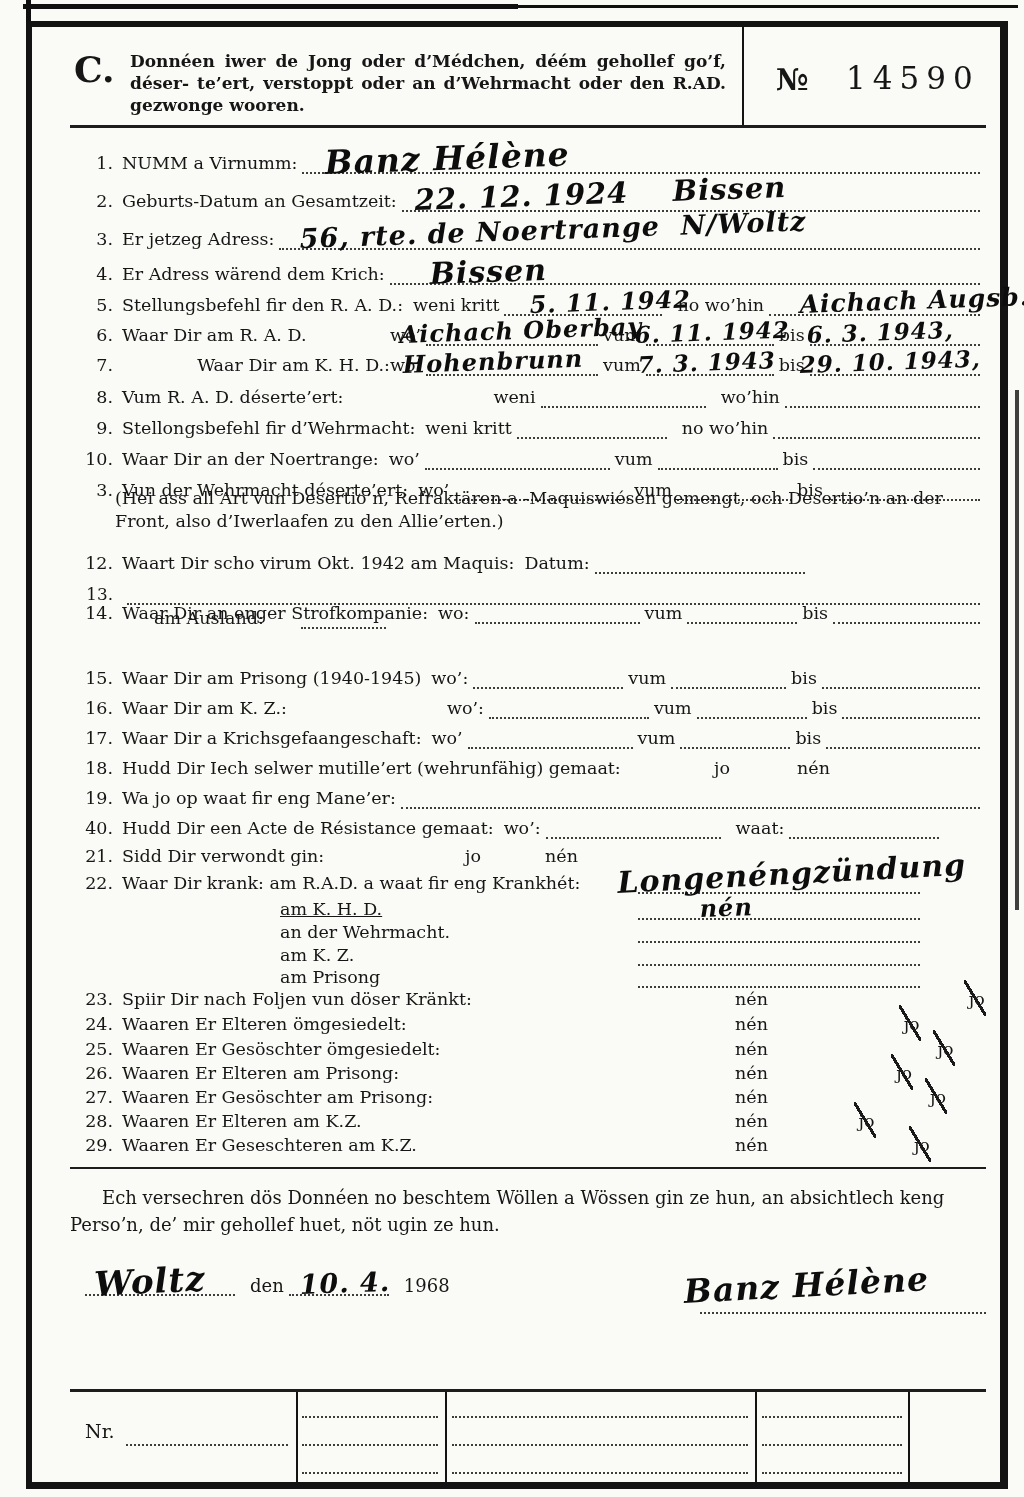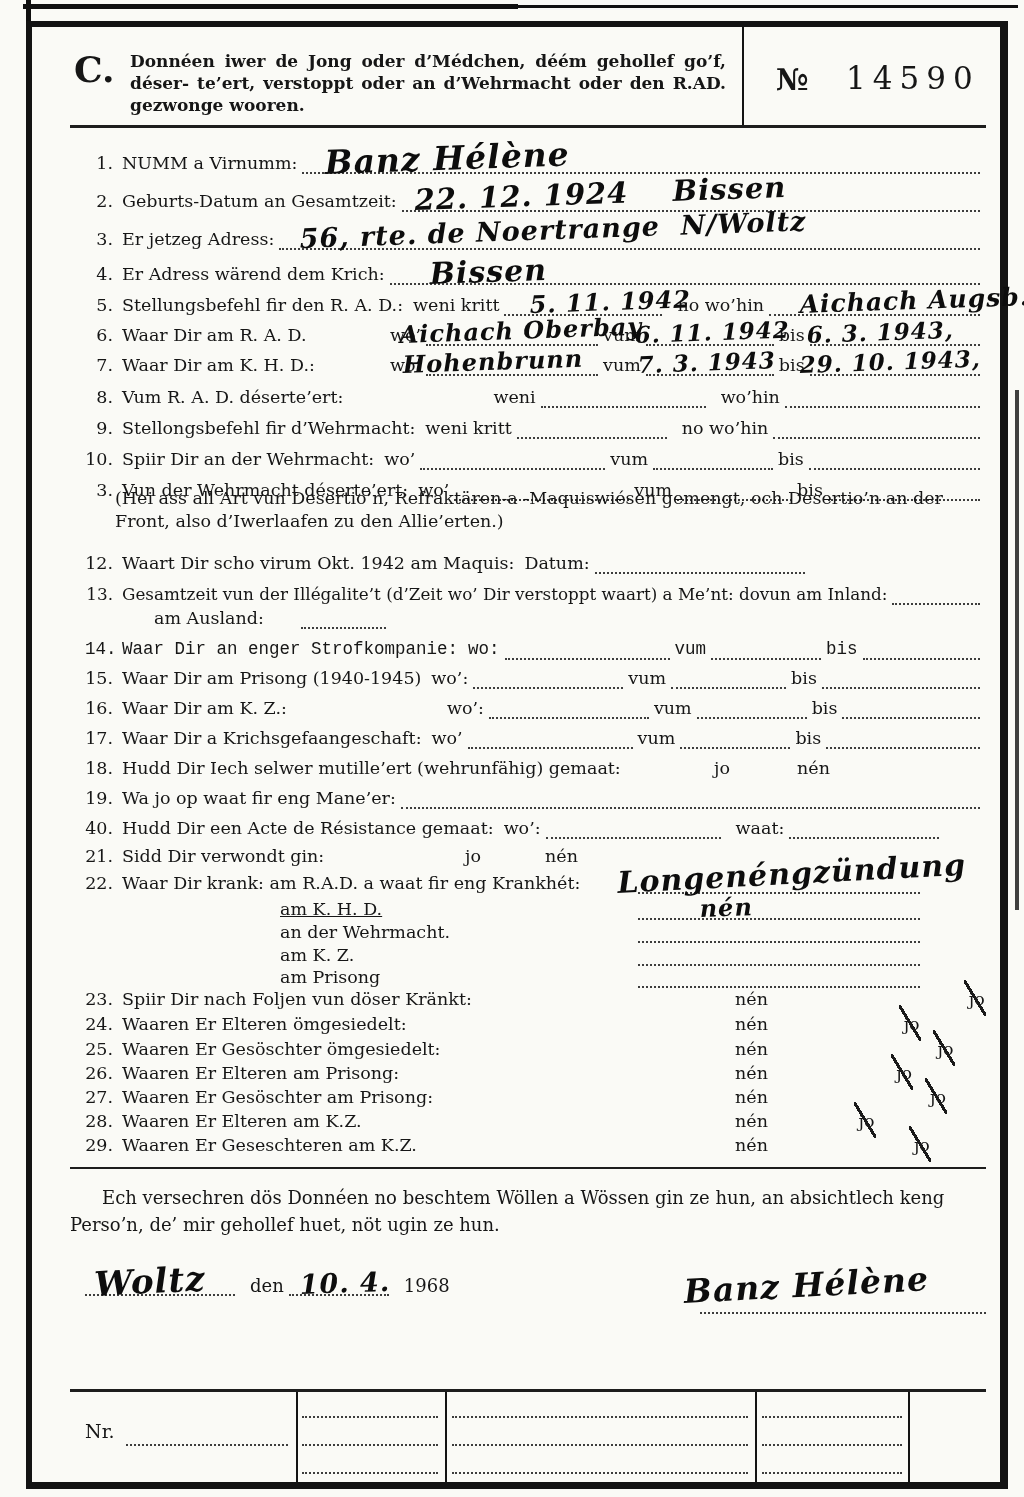--- a/index.html
+++ b/index.html
@@ -110,21 +110,21 @@
     <span class="lbl">vum</span>
     <span class="dots" style="width:128px;"></span>
     <span class="lbl">bis</span>
     <span class="dots fx"></span>
     <span class="hw" style="left:315px;font-size:24px;">Aichach Oberbay</span>
     <span class="hw" style="left:550px;font-size:23px;">6. 11. 1942</span>
     <span class="hw" style="left:722px;font-size:23px;">6. 3. 1943,</span>
   </div>
   <div class="row" style="top:352px;">
     <span class="num">7.</span>
-    <span class="lbl" style="width:268px;">Waar Dir am K. H. D.:</span>
+    <span class="lbl" style="width:268px;text-align:right;">Waar Dir am K. H. D.:</span>
     <span class="lbl">wo’</span>
     <span class="dots" style="width:172px;"></span>
     <span class="lbl">vum</span>
     <span class="dots" style="width:128px;"></span>
     <span class="lbl">bis</span>
     <span class="dots fx"></span>
     <span class="hw" style="left:318px;font-size:24px;">Hohenbrunn</span>
     <span class="hw" style="left:553px;font-size:23px;">7. 3. 1943</span>
     <span class="hw" style="left:715px;font-size:23px;">29. 10. 1943,</span>
   </div>
@@ -141,21 +141,21 @@
   <div class="row" style="top:415px;">
     <span class="num">9.</span>
     <span class="lbl">Stellongsbefehl fir d’Wehrmacht:</span>
     <span class="lbl g">weni kritt</span>
     <span class="dots" style="width:150px;"></span>
     <span class="lbl g">no wo’hin</span>
     <span class="dots fx"></span>
   </div>
   <div class="row" style="top:446px;">
     <span class="num">10.</span>
-    <span class="lbl">Spiir Dir an der Wehrmacht:</span>
+    <span class="lbl">Waar Dir an der Noertrange:</span>
     <span class="lbl g">wo’</span>
     <span class="dots" style="width:185px;"></span>
     <span class="lbl">vum</span>
     <span class="dots" style="width:120px;"></span>
     <span class="lbl">bis</span>
     <span class="dots fx"></span>
   </div>
   <div class="row" style="top:477px;">
     <span class="num">3.</span>
     <span class="lbl">Vun der Wehrmacht déserte’ert:</span>
@@ -172,29 +172,28 @@
   </div>
 
   <div class="row" style="top:550px;">
     <span class="num">12.</span>
     <span class="lbl">Waart Dir scho virum Okt. 1942 am Maquis:</span>
     <span class="lbl g">Datum:</span>
     <span class="dots" style="width:210px;"></span>
   </div>
   <div class="row" style="top:581px;font-size:16.8px;">
     <span class="num">13.</span>
-    <span class="lbl">Gesamtzeit vun der Illégalite’t (d’Zeit wo’ Dir verstoppt waart) a Me’nt: dovun am Inland:</span>
     <span class="dots fx"></span>
   </div>
   <div class="row" style="top:605px;gap:32px;">
     <span class="sp" style="width:37px;"></span>
     <span class="lbl">am Ausland:</span>
     <span class="dots" style="width:85px;"></span>
   </div>
-  <div class="row" style="top:636px;font-family:Liberation Mono, monospace;">
+  <div class="row" style="top:600px;">
     <span class="num">14.</span>
     <span class="lbl">Waar Dir an enger Strofkompanie:</span>
     <span class="lbl g">wo:</span>
     <span class="dots" style="width:165px;"></span>
     <span class="lbl">vum</span>
     <span class="dots" style="width:110px;"></span>
     <span class="lbl">bis</span>
     <span class="dots fx"></span>
   </div>
   <div class="row" style="top:665px;">

